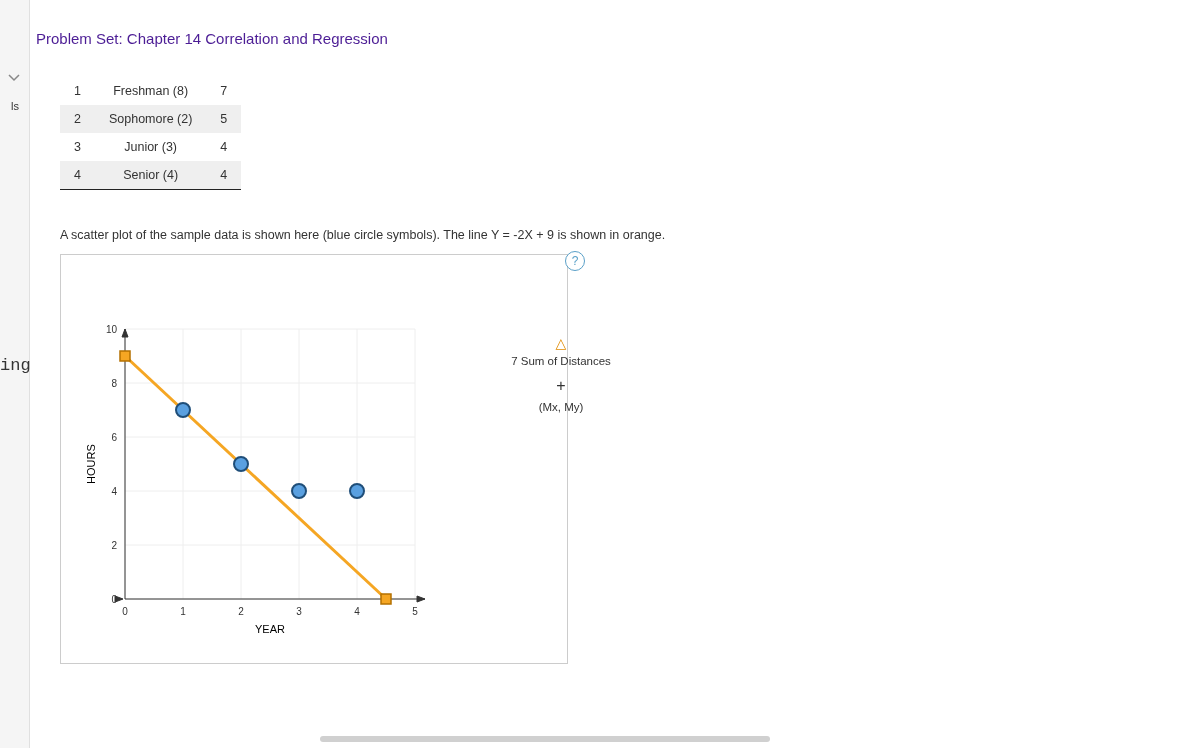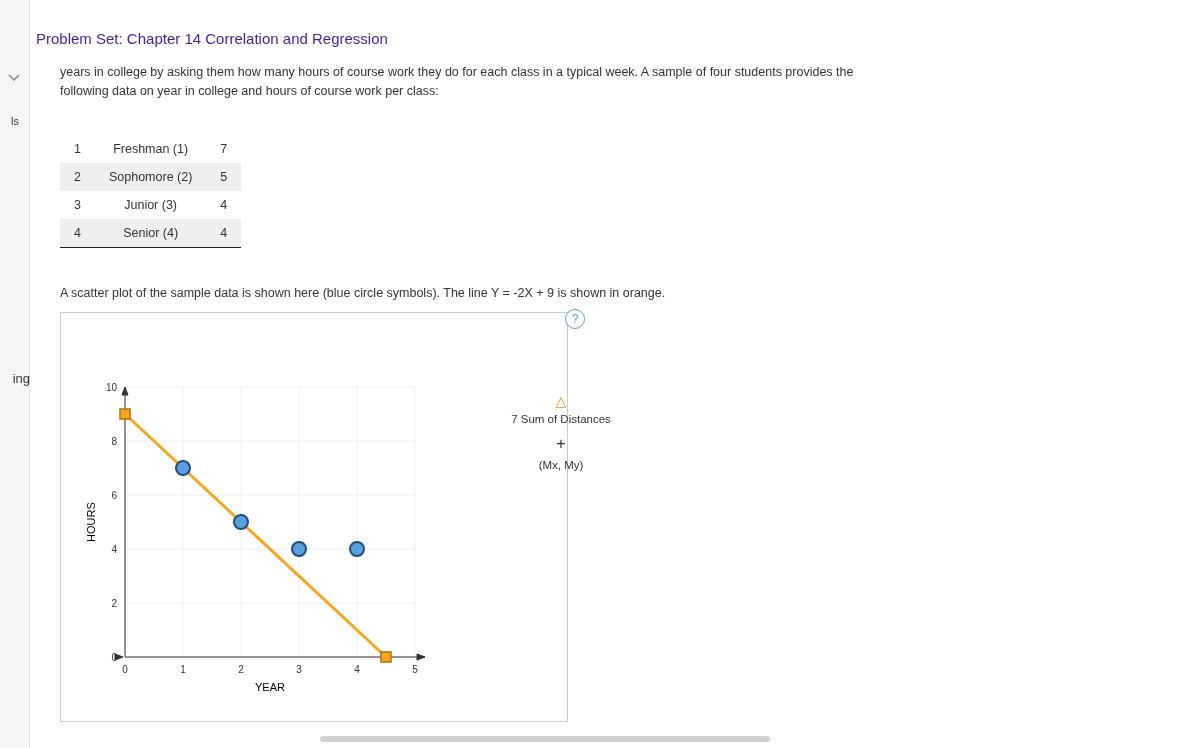--- a/index.html
+++ b/index.html
@@ -14,23 +14,23 @@
     position: relative;
   }
   .left-panel {
     position: absolute;
     left: 0; top: 0;
     width: 30px;
     height: 748px;
     background: #f5f5f5;
     border-right: 1px solid #e0e0e0;
   }
-  .left-labels { position: absolute; left: 0; width: 30px; margin-top: 15px; }
+  .left-labels { position: absolute; left: 0; width: 30px; }
   .ls { top: 100px; font-size:11px; text-align:center; color:#333;}
-  .ing { top: 356px; font-size:13px; text-align:right; color:#333;}
+  .ing { top: 356px; font-size:17px; text-align:center; color:#333;font-family:Liberation Mono, monospace;}
   .chev {
     position: absolute;
     left: 8px; top: 72px;
     width: 12px; height: 12px;
     color: #888;
   }
   .content {
     position: absolute;
     left: 36px; top: 20px; right: 8px; bottom: 8px;
     overflow: hidden;
@@ -120,31 +120,27 @@
       </svg>
   </div>
   <div class="left-labels ls">ls</div>
   <div class="left-labels ing">ing</div>
 </div>
 
 <div class="content">
 
   <div class="page-title">Problem Set: Chapter 14 Correlation and Regression</div>
 
-  <div class="intro">
-    <span>years in college by asking them how many hours of course work they do for each class in a typical week. A sample of four students provides the</span><br>
-    <span>following data on year in college and hours of course work per class:</span>
-  </div>
 
   <div class="table-wrap">
     <table class="data">
       <tbody>
       <tr>
         <td>1</td>
-        <td>Freshman (1)</td>
+        <td>Freshman (8)</td>
         <td>7</td>
       </tr>
       <tr class="alt">
         <td>2</td>
         <td>Sophomore (2)</td>
         <td>5</td>
       </tr>
       <tr>
         <td>3</td>
         <td>Junior (3)</td>

